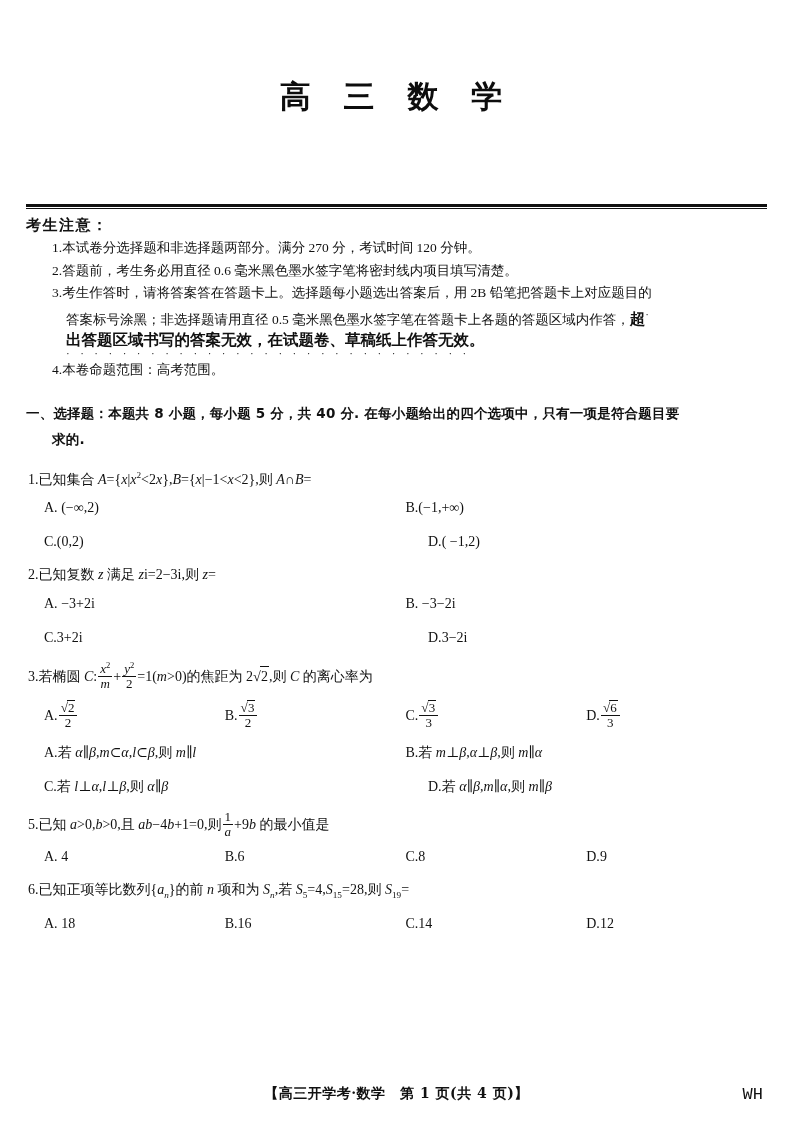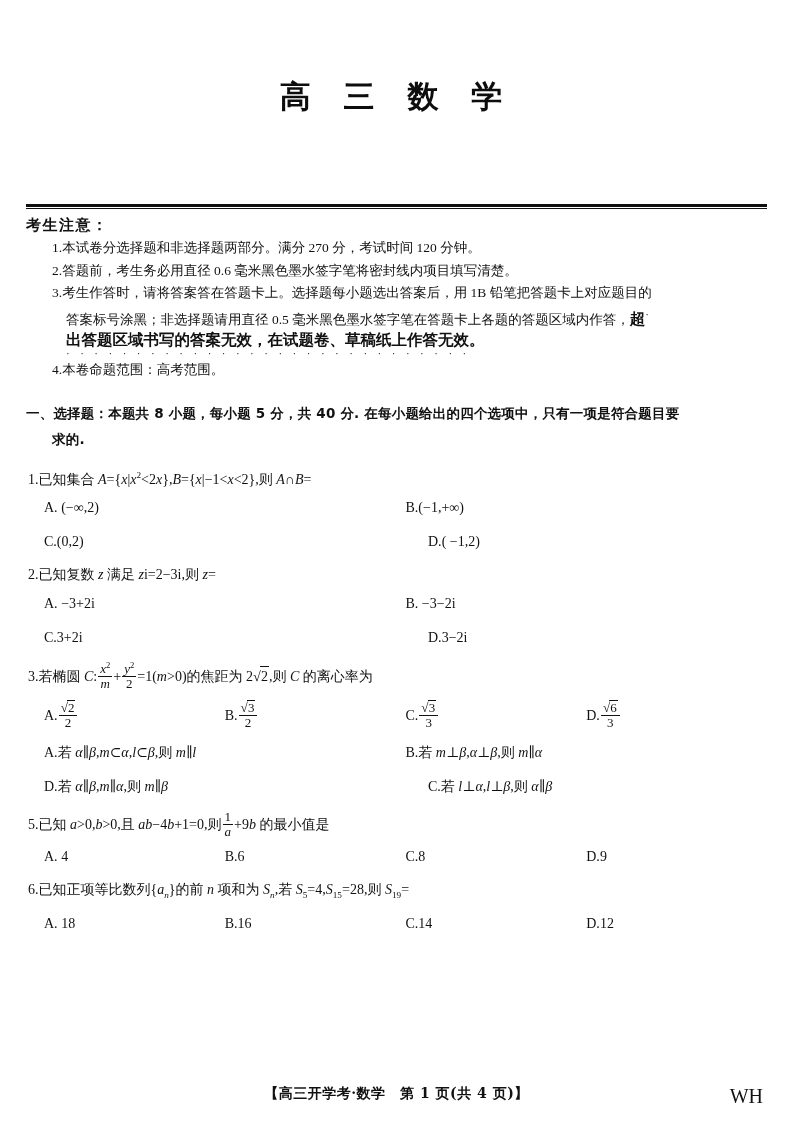--- a/index.html
+++ b/index.html
@@ -174,22 +174,22 @@
     text-align: center;
     font-family: "DejaVu Serif", "Liberation Serif", serif;
     font-weight: bold;
     font-size: 14px;
     letter-spacing: 0.5px;
   }
   .footer-right {
     position: absolute;
     right: 30px;
     top: 0;
-    font-size: 20px;
-    font-family: Liberation Serif, serif;
+    font-size: 17px;
+    font-family: Liberation Mono, monospace;
   }
 </style>
 </head>
 <body>
 
 <div class="page">
 
   <div class="doc-title">高 三 数 学</div>
 
   <div class="divider">
@@ -205,21 +205,21 @@
 
       <div class="notice-item">
         <span>1.</span><span>本试卷分选择题和非选择题两部分。满分 270 分，考试时间 120 分钟。</span>
       </div>
 
       <div class="notice-item">
         <span>2.</span><span>答题前，考生务必用直径 0.6 毫米黑色墨水签字笔将密封线内项目填写清楚。</span>
       </div>
 
       <div class="notice-item">
-        <span>3.</span><span>考生作答时，请将答案答在答题卡上。选择题每小题选出答案后，用 1B 铅笔把答题卡上对应题目的</span>
+        <span>3.</span><span>考生作答时，请将答案答在答题卡上。选择题每小题选出答案后，用 2B 铅笔把答题卡上对应题目的</span>
         <span class="cont"><span>答案标号涂黑；非选择题请用直径 0.5 毫米黑色墨水签字笔在答题卡上各题的答题区域内作答，</span><span class="emph">超</span><span class="side-dot">·</span></span>
         <span class="cont emph">出答题区域书写的答案无效，在试题卷、草稿纸上作答无效。</span>
         <span class="dotline">·····························</span>
       </div>
 
       <div class="notice-item">
         <span>4.</span><span>本卷命题范围：高考范围。</span>
       </div>
 
     </div>
@@ -269,22 +269,22 @@
       <div class="opt"><span>D.</span><span class="frac"><span class="tp"><span class="radsym">√</span><span class="sqrt">6</span></span><span class="bt">3</span></span></div>
     </div>
   </div>
 
   <div class="q">
     <div class="q-options two-col">
       <div class="opt"><span>A.</span>若 <span class="mi">α</span>∥<span class="mi">β</span>,<span class="mi">m</span>⊂<span class="mi">α</span>,<span class="mi">l</span>⊂<span class="mi">β</span>,则 <span class="mi">m</span>∥<span class="mi">l</span></div>
       <div class="opt"><span>B.</span>若 <span class="mi">m</span>⊥<span class="mi">β</span>,<span class="mi">α</span>⊥<span class="mi">β</span>,则 <span class="mi">m</span>∥<span class="mi">α</span></div>
     </div>
     <div class="q-options two-col">
+      <div class="opt"><span>C.</span>若 <span class="mi">l</span>⊥<span class="mi">α</span>,<span class="mi">l</span>⊥<span class="mi">β</span>,则 <span class="mi">α</span>∥<span class="mi">β</span></div>
       <div class="opt"><span>D.</span>若 <span class="mi">α</span>∥<span class="mi">β</span>,<span class="mi">m</span>∥<span class="mi">α</span>,则 <span class="mi">m</span>∥<span class="mi">β</span></div>
-      <div class="opt"><span>C.</span>若 <span class="mi">l</span>⊥<span class="mi">α</span>,<span class="mi">l</span>⊥<span class="mi">β</span>,则 <span class="mi">α</span>∥<span class="mi">β</span></div>
     </div>
   </div>
 
   <div class="q">
     <div class="q-stem">
       <span>5.</span>已知 <span class="mi">a</span>&gt;0,<span class="mi">b</span>&gt;0,且 <span class="mi">ab</span>−4<span class="mi">b</span>+1=0,则<span class="frac"><span class="tp">1</span><span class="bt"><span class="mi">a</span></span></span>+9<span class="mi">b</span> 的最小值是
     </div>
     <div class="q-options four-col">
       <div class="opt"><span>A.</span>&nbsp;<span>4</span></div>
       <div class="opt"><span>B.</span><span>6</span></div>

